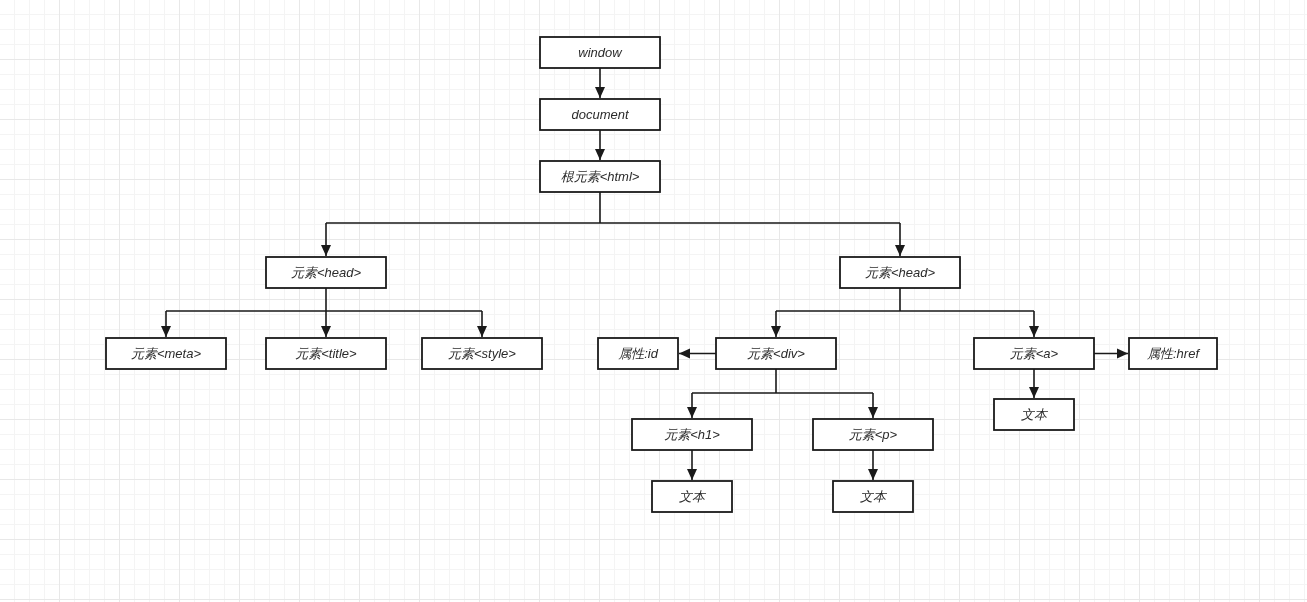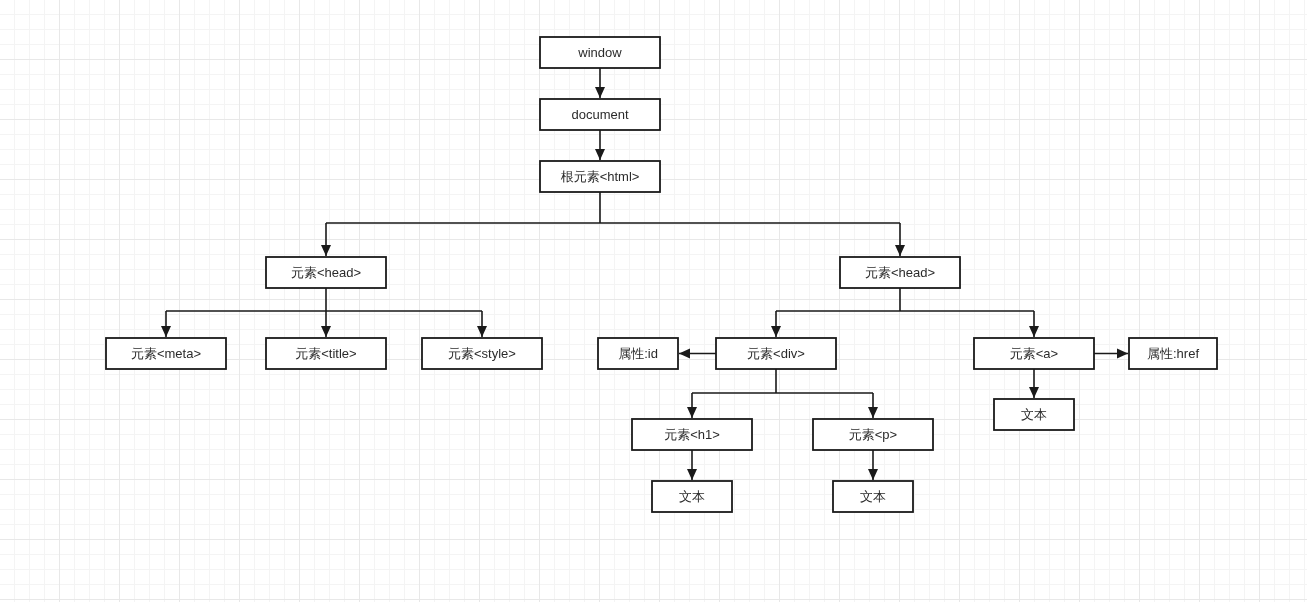--- a/index.html
+++ b/index.html
@@ -25,20 +25,21 @@
     background-size:
       60px 60px,
       60px 60px,
       15px 15px,
       15px 15px;
     background-position:
       -1px -1px,
       -1px -1px,
       -1px -1px,
       -1px -1px;
+    font-style: italic;
   }
   #diagram-svg {
     position: absolute;
     left: 0;
     top: 0;
     width: 1307px;
     height: 602px;
   }
   .edge-line {
     stroke: #1a1a1a;

